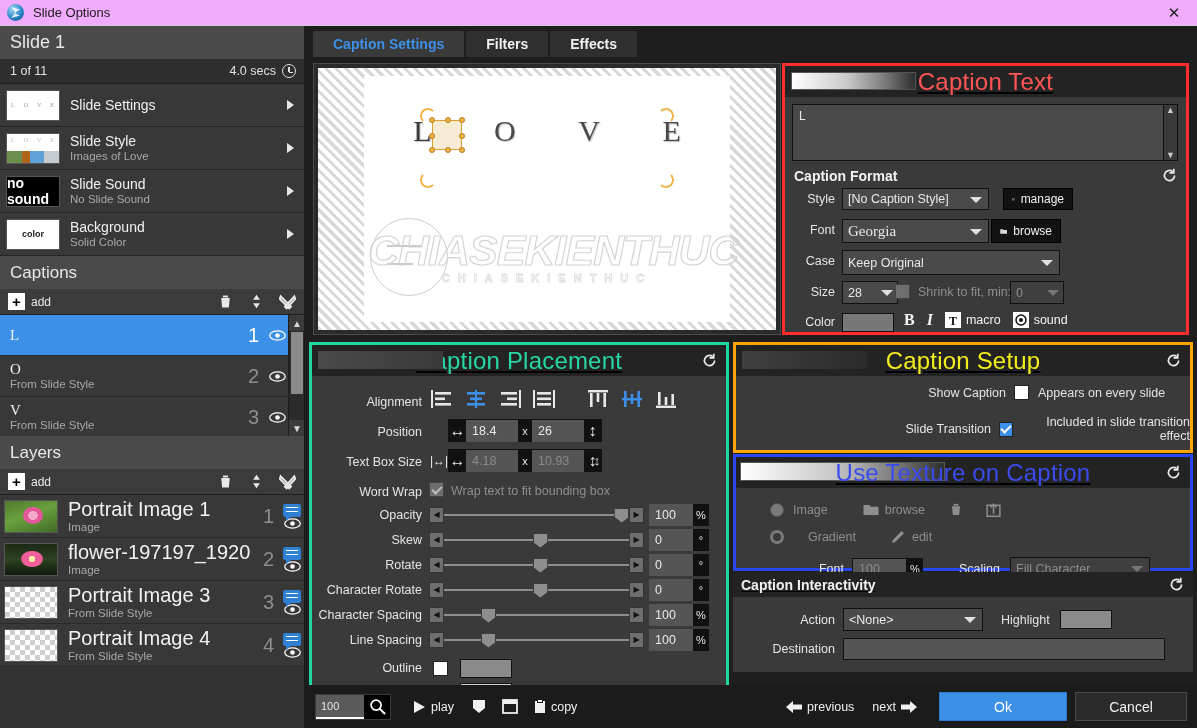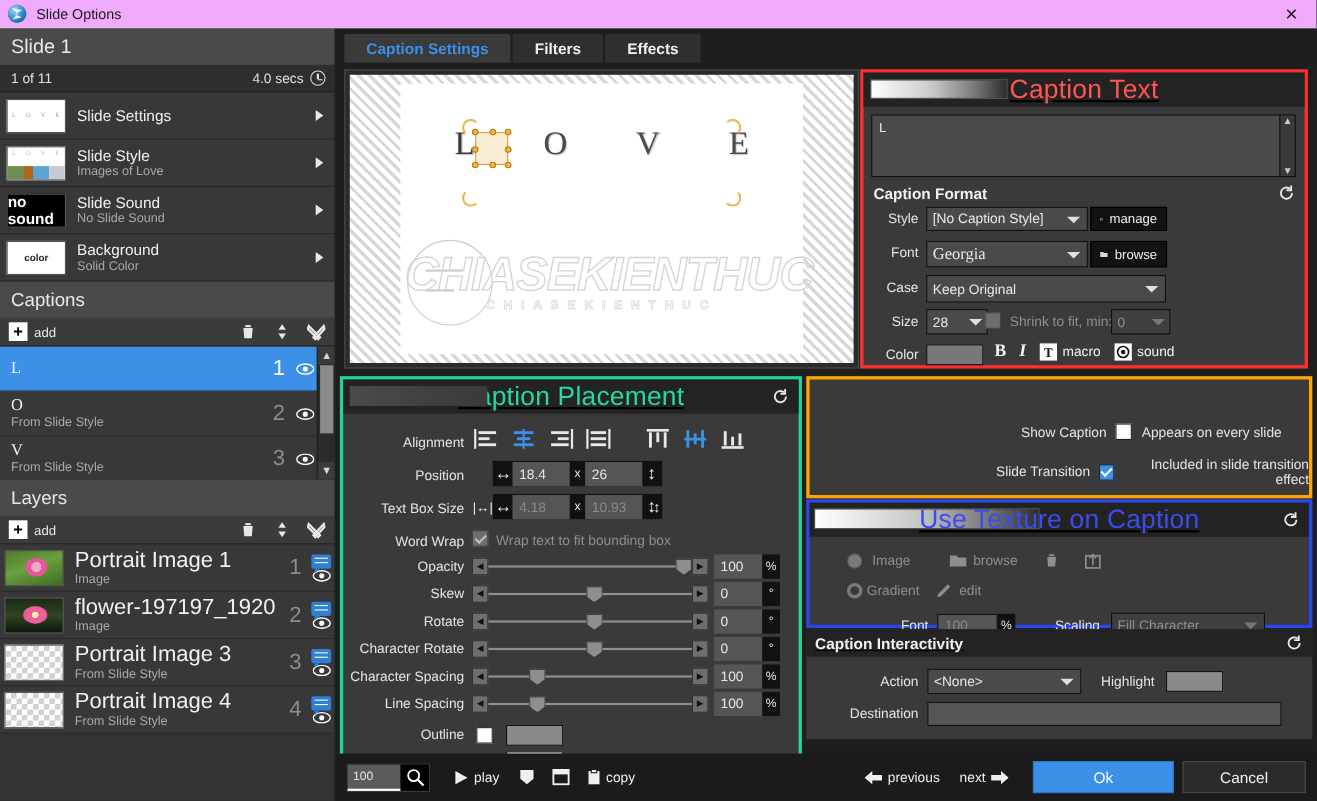--- a/index.html
+++ b/index.html
@@ -616,21 +616,21 @@
       <svg class="reset-ic" style="top:101px" viewBox="0 0 20 20">
           <path d="M16 10a6 6 0 1 1-2.2-4.6" stroke="#e8e8e8" stroke-width="2" fill="none"></path>
           <path d="M15 2v5h-5" stroke="#e8e8e8" stroke-width="2" fill="none"></path>
         </svg>
 
       <div style="position:absolute;left:8px;top:126px;width:42px" class="fld-lbl">Style</div>
       <div class="select" style="position:absolute;left:57px;top:122px;width:147px">
         <span>[No Caption Style]</span>
           <span class="caret"></span>
       </div>
-      <div class="btn-dark" style="position:absolute;left:206px;top:122px;width:70px">
+      <div class="btn-dark" style="position:absolute;left:218px;top:122px;width:70px">
         <svg width="15" height="13" viewBox="0 0 16 14">
             <rect x="0.8" y="0.8" width="14.4" height="12.4" fill="none" stroke="#fff" stroke-width="1.4"></rect>
             <circle cx="4.5" cy="4.5" r="1.3" fill="#fff"></circle>
             <circle cx="4.5" cy="9.5" r="1.3" fill="#fff"></circle>
             <rect x="7.5" y="3.6" width="6" height="1.5" fill="#fff"></rect>
             <rect x="7.5" y="8.6" width="6" height="1.5" fill="#fff"></rect>
           </svg>
         <span>manage</span>
       </div>
 
@@ -850,20 +850,28 @@
         <div class="swatch" style="margin-left:12px;background:#8a8a8a;height:19px"></div>
       </div>
       <div style="position:absolute;left:0;top:336px;display:flex;align-items:center;height:22px">
         <div style="width:110px" class="fld-lbl">Shadow</div>
         <div class="cbox on" style="margin-left:11px"></div>
         <div class="swatch" style="margin-left:12px;background:#d0d0d0;height:19px"></div>
       </div>
     </div>
 
     <div class="panel pnl-orange">
+      <div class="panel-head">
+        <div class="gradbar" style="background:linear-gradient(90deg,#3f3f3f 0%,#2b2b2b 100%);border:none"></div>
+        <div class="panel-title" style="color:#f2ee1b">Caption Setup</div>
+        <svg class="reset-ic" viewBox="0 0 20 20">
+            <path d="M16 10a6 6 0 1 1-2.2-4.6" stroke="#e8e8e8" stroke-width="2" fill="none"></path>
+            <path d="M15 2v5h-5" stroke="#e8e8e8" stroke-width="2" fill="none"></path>
+          </svg>
+      </div>
       <div style="position:absolute;left:0;top:40px;display:flex;align-items:center">
         <div style="width:270px" class="fld-lbl">Show Caption</div>
         <div class="cbox" style="margin-left:8px"></div>
         <div style="margin-left:9px" class="fld-lbl">Appears on every slide</div>
       </div>
       <div style="position:absolute;left:0;top:70px;display:flex;align-items:center">
         <div style="width:270px" class="fld-lbl">Slide Transition</div>
         <div class="cbox on" style="margin-left:8px"></div>
         <div style="margin-left:9px" class="fld-lbl">Included in slide transition effect</div>
       </div>
@@ -889,21 +897,21 @@
         </span>
         <svg width="16" height="17" viewBox="0 0 20 20" style="margin-left:14px">
             <path d="M5 6h10l-1 11H6z" fill="#8e8e8e"></path>
             <rect x="7" y="3" width="6" height="2.2" fill="#8e8e8e"></rect>
           </svg>
         <svg width="17" height="17" viewBox="0 0 20 20" style="margin-left:12px">
             <rect x="2.5" y="5" width="15" height="13" fill="none" stroke="#8e8e8e" stroke-width="1.8"></rect>
             <path d="M10 15V4M6.5 7.5L10 3.7l3.5 3.8" stroke="#8e8e8e" stroke-width="1.8" fill="none"></path>
           </svg>
       </div>
-      <div style="position:absolute;left:34px;top:72px;display:flex;align-items:center;gap:4px">
+      <div style="position:absolute;left:34px;top:72px;display:flex;align-items:center;gap:24px">
         <div class="radio ring"></div>
         <span class="fld-lbl dim">Gradient</span>
         <span style="display:flex;align-items:center;gap:6px;margin-left:11px;cursor:pointer">
           <svg width="15" height="15" viewBox="0 0 16 16">
               <path d="M1 15l1.2-3.6L11.4 2.2l2.4 2.4L4.6 13.8z" fill="#8e8e8e"></path>
             </svg>
           <span class="fld-lbl dim">edit</span>
         </span>
       </div>
       <div style="position:absolute;left:62px;top:100px;display:flex;align-items:center">

